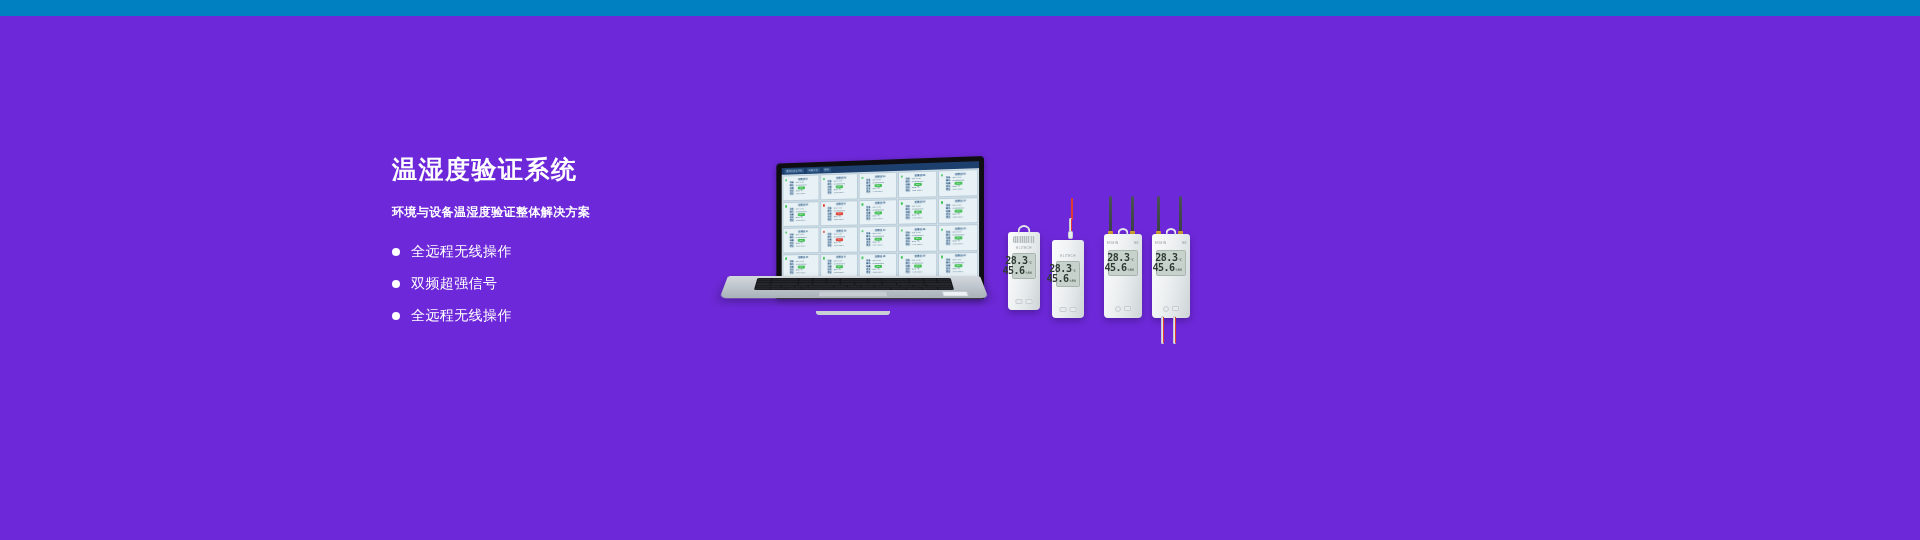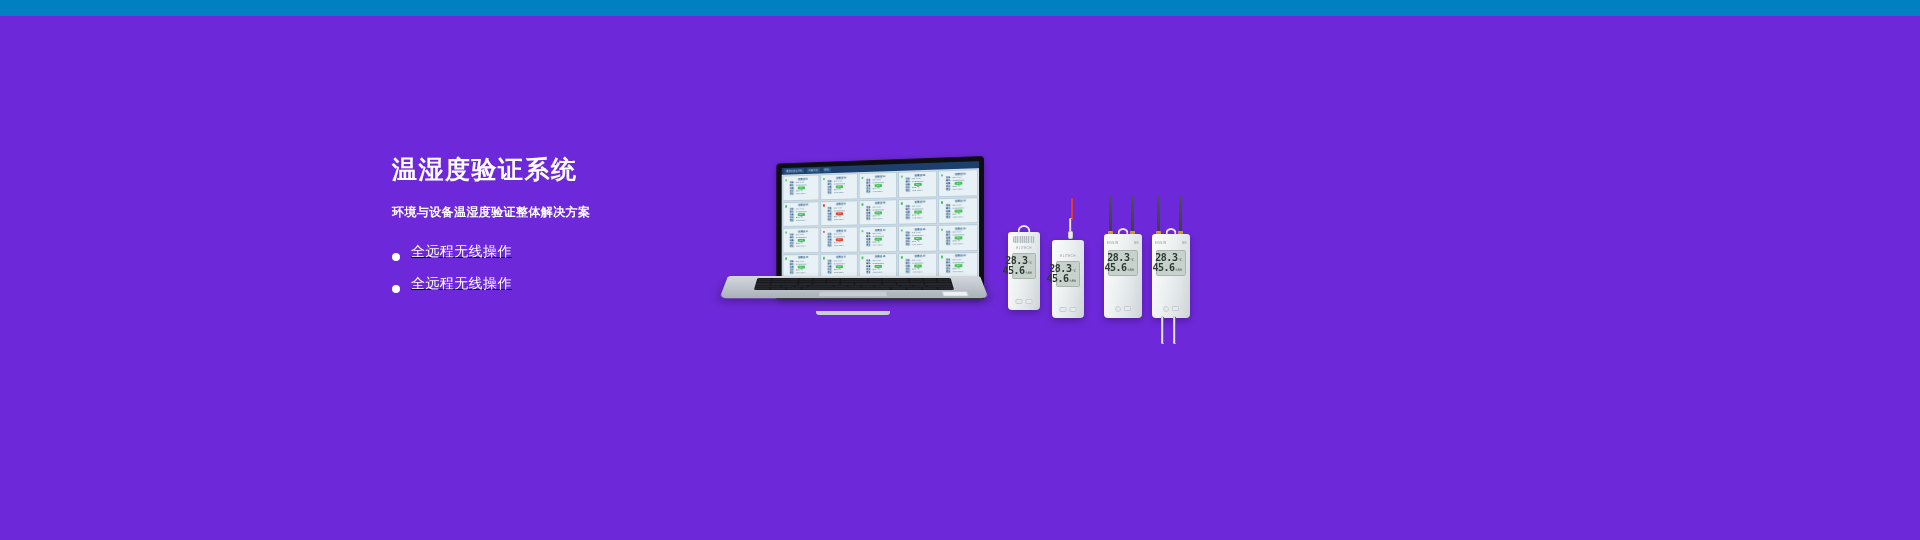--- a/index.html
+++ b/index.html
@@ -16,22 +16,22 @@
   .headline{
     font-size:25px; font-weight:bold; color:#ffffff;
     letter-spacing:1.5px; line-height:1.1; white-space:nowrap;
   }
   .subhead{
     margin-top:20px; font-size:12px; color:#ffffff;
     letter-spacing:.4px; white-space:nowrap; font-weight:700;
   }
   .bullets{ margin-top:22px; list-style:none; }
   .bullet{
-    display:flex; align-items:flex-end; gap:11px;
-    margin-bottom:14px; white-space:nowrap;text-decoration:underline;
+    display:flex; align-items:center; gap:11px;
+    margin-bottom:14px; white-space:nowrap;
   }
   .dot{
     width:8px; height:8px; border-radius:50%;
     background:#ffffff; flex:0 0 8px;
   }
   .bullet-label{ font-size:14px; color:#ffffff; letter-spacing:.4px; }
 
   
   .laptop{ position:absolute; left:720px; top:140px; width:268px; height:160px; }
   .lid{
@@ -215,20 +215,24 @@
 
 <div class="banner">
 
   <div class="copy">
     <div class="headline">温湿度验证系统</div>
     <div class="subhead">环境与设备温湿度验证整体解决方案</div>
     <ul class="bullets">
       <li class="bullet">
         <span class="dot"></span>
         <span class="bullet-label">全远程无线操作</span>
+      </li>
+      <li class="bullet">
+        <span class="dot"></span>
+        <span class="bullet-label">双频超强信号</span>
       </li>
       <li class="bullet">
         <span class="dot"></span>
         <span class="bullet-label">全远程无线操作</span>
       </li>
     </ul>
   </div>
 
   <div class="laptop">
 

